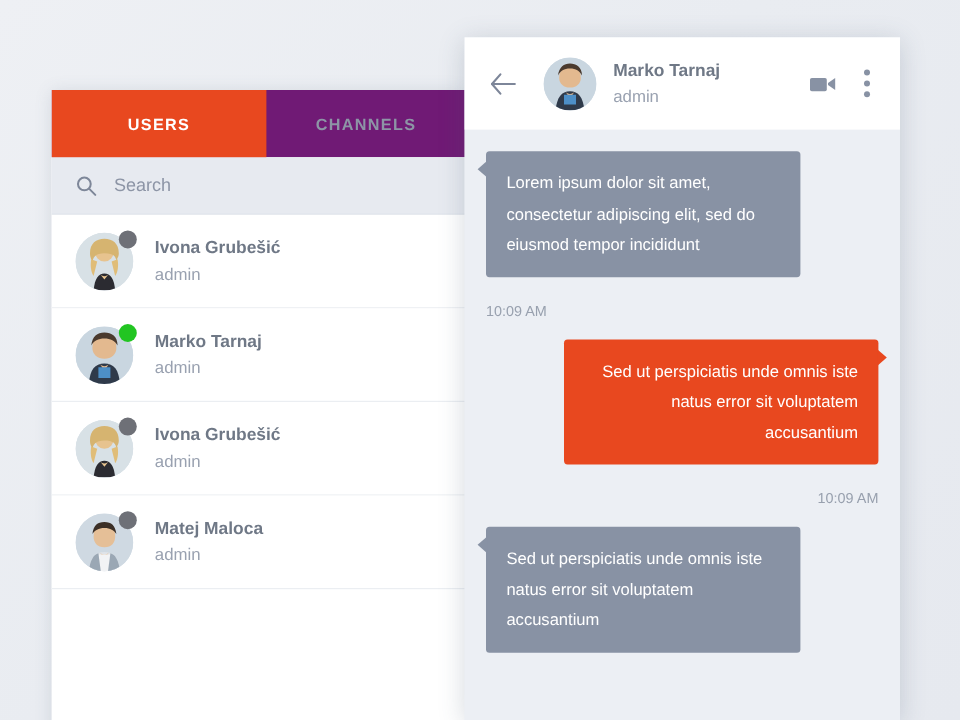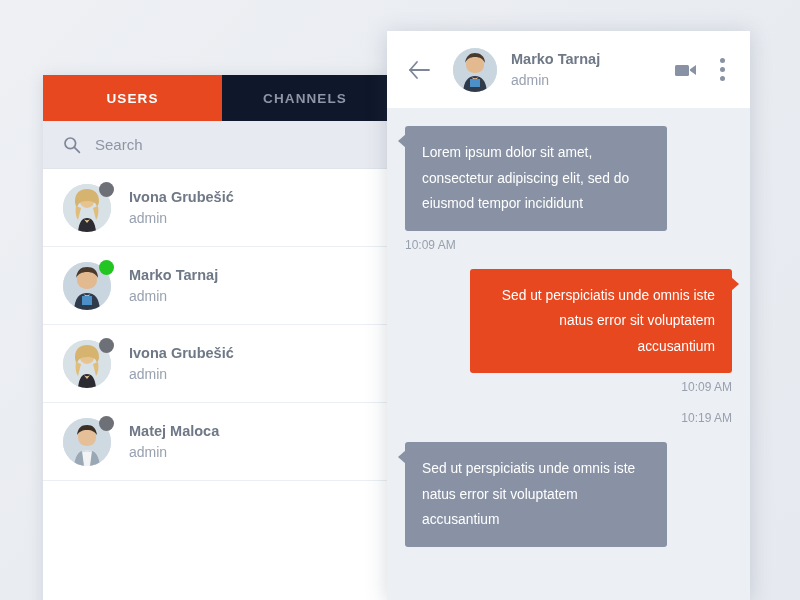--- a/index.html
+++ b/index.html
@@ -23,22 +23,22 @@
     top: 75px;
     width: 345px;
     height: 540px;
     background: #ffffff;
     box-shadow: 0 2px 14px rgba(80, 95, 120, 0.17);
     overflow: hidden;
   }
 
   #tabs {
     display: flex;
-    height: 46px;
-    background: #0f172a;
+    height: 56px;
+    background: #701a75;
   }
   .tab {
     flex: 0 0 179px;
     display: flex;
     align-items: center;
     justify-content: center;
     font-size: 13.5px;
     font-weight: bold;
     letter-spacing: 1.1px;
     color: #8d95a6;
@@ -250,21 +250,21 @@
     border-right: 8px solid #8892a4;
   }
   .msg.out .bubble::before {
     right: -7px;
     border-left: 8px solid #e8481f;
   }
 
   .stamp {
     font-size: 12px;
     color: #98a0ae;
-    margin-top: 7px;
+    margin-top: 21px;
   }
   .msg.in  .stamp { text-align: left; }
   .msg.out .stamp { text-align: right; }
 </style>
 </head>
 <body>
 
 <div id="users-panel">
 
   <div id="tabs">
@@ -420,21 +420,20 @@
     </div>
 
     <div class="msg out">
       <div class="msg-row">
         <div class="bubble">Sed ut perspiciatis unde omnis iste natus error sit voluptatem accusantium</div>
       </div>
       <div class="stamp">10:09 AM</div>
     </div>
 
     <div class="msg out">
-      <div class="stamp">10:19 AM</div>
     </div>
 
     <div class="msg in">
       <div class="msg-row">
         <div class="bubble">Sed ut perspiciatis unde omnis iste natus error sit voluptatem accusantium</div>
       </div>
 
     </div>
 
   </div>

